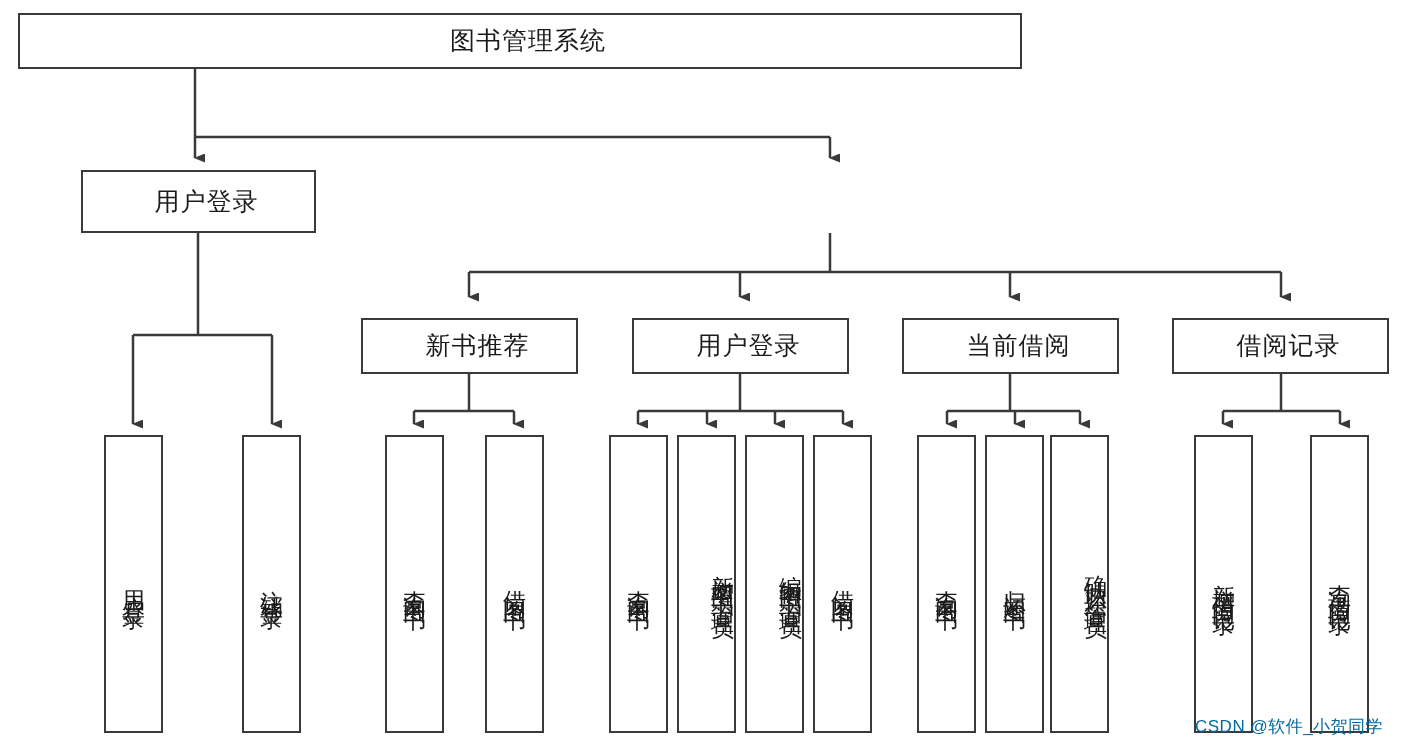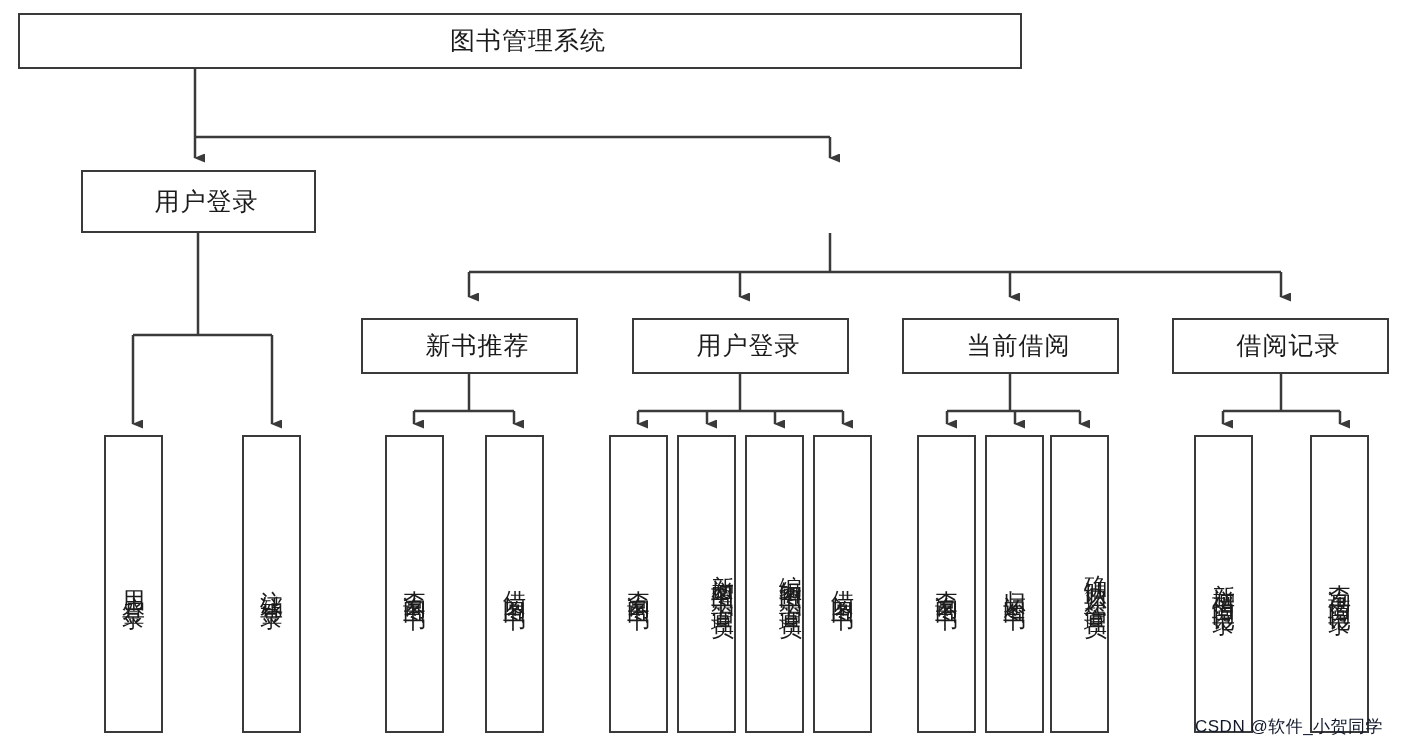--- a/index.html
+++ b/index.html
@@ -22,21 +22,21 @@
     text-orientation:upright;
     font-size:23px;
     letter-spacing:6px;
     line-height:1.0;
     padding:4px 0;
     white-space:nowrap;
   }
   .node.v.top{ align-items:flex-start; }
   .watermark{
     position:absolute;left:1195px;top:715px;
-    font-size:17px;color:#0f172a;white-space:nowrap;
+    font-size:17px;color:#0369a1;white-space:nowrap;
     letter-spacing:0.5px;
   }
 </style>
 </head>
 <body>
 
 <div id="canvas">
 
   <svg id="edges" viewBox="0 0 1405 747" xmlns="http://www.w3.org/2000/svg">
     <defs>

